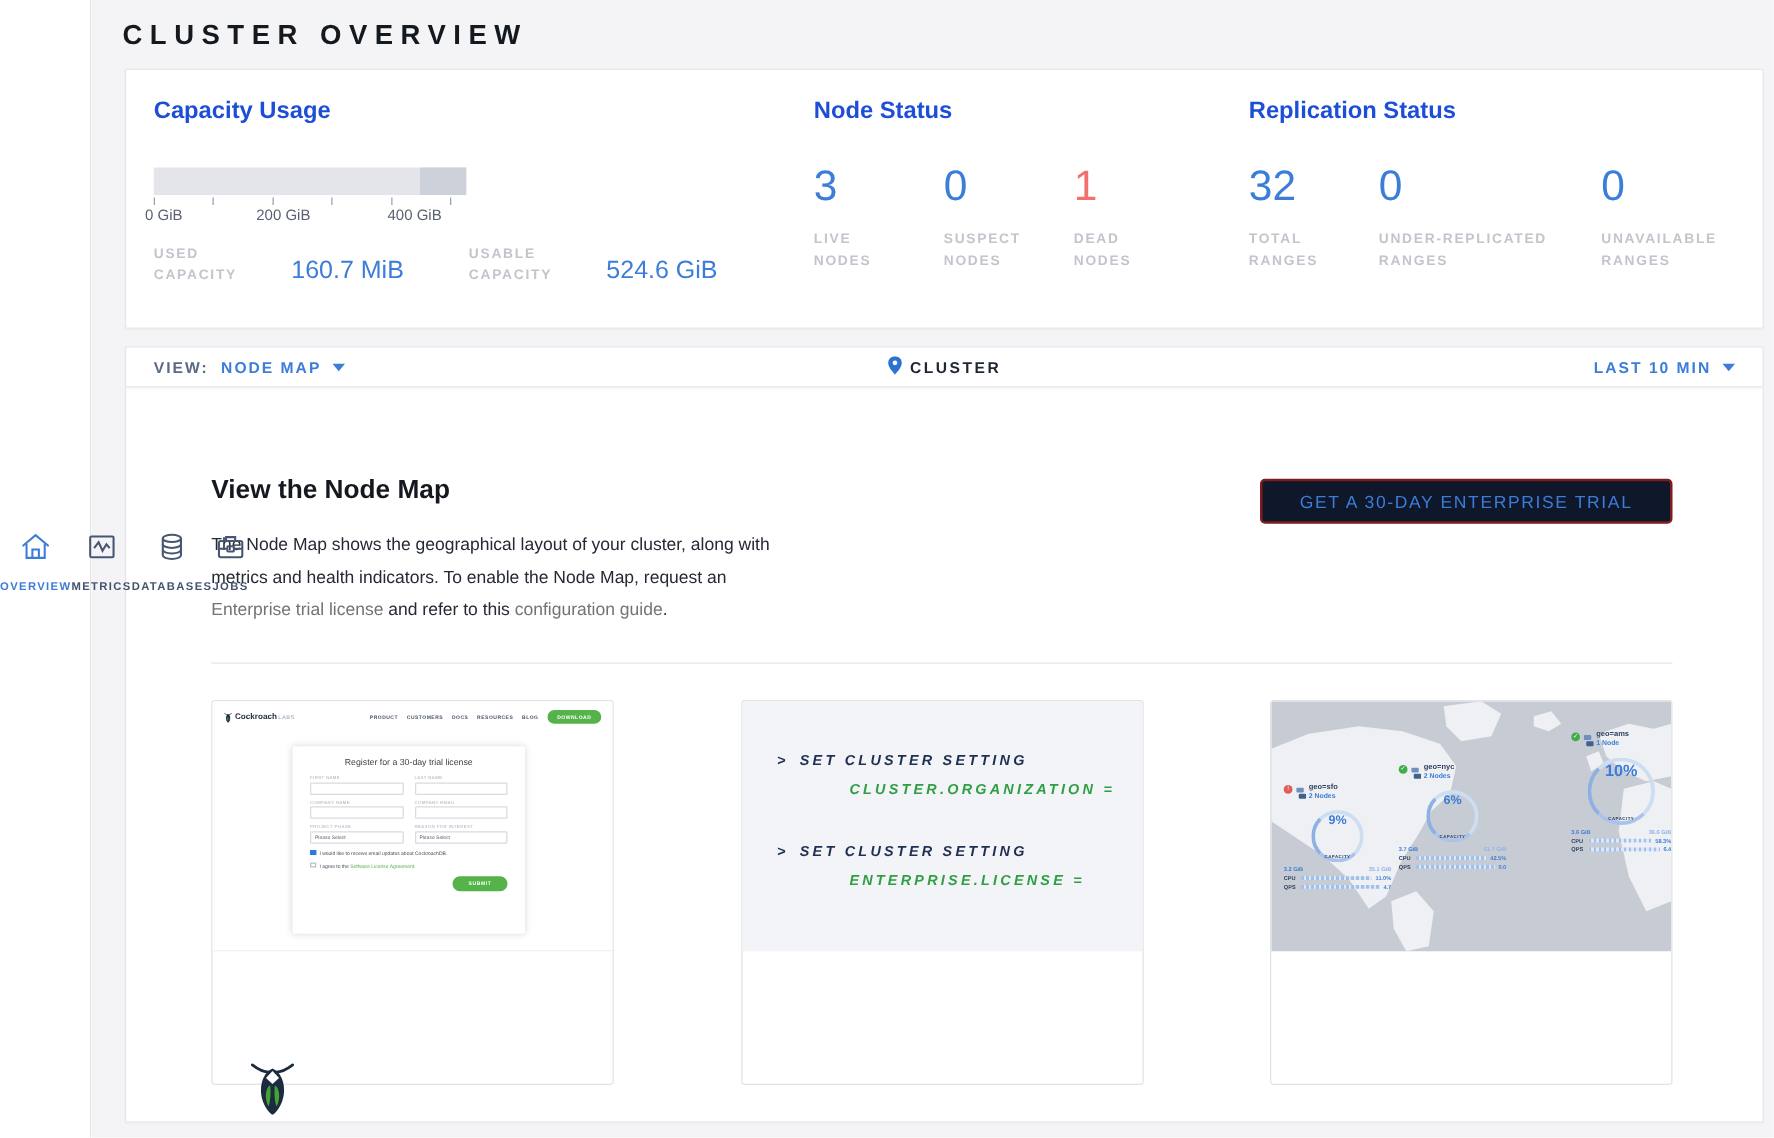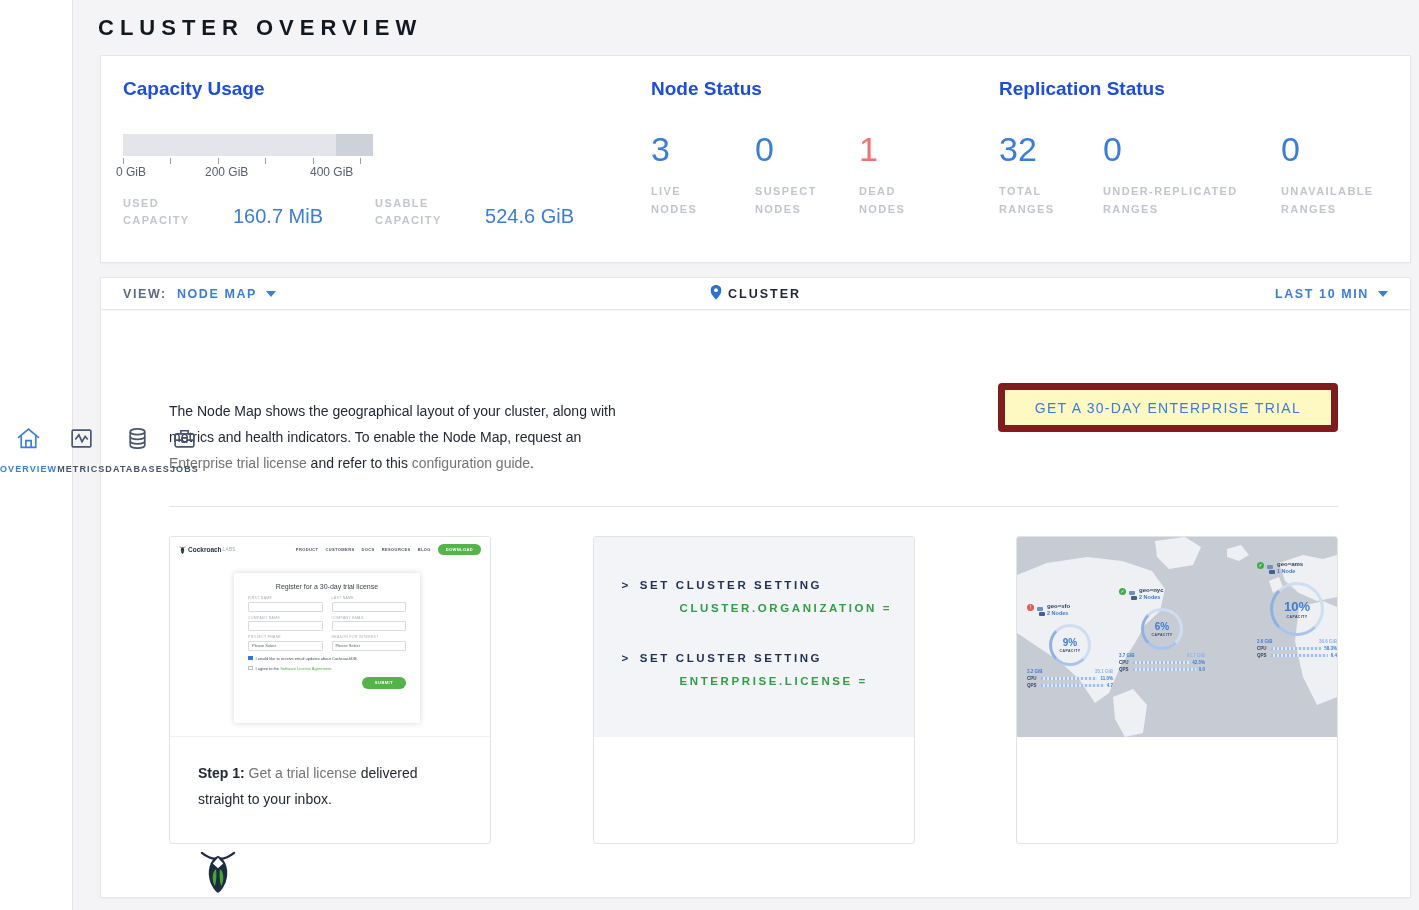--- a/index.html
+++ b/index.html
@@ -77,22 +77,22 @@
   .vb-loc { color:#1f2533; letter-spacing:2px; font-weight:bold; margin-left:7px; }
   .vb-right { margin-left:auto; display:flex; align-items:center; color:#3b7dd8; letter-spacing:1.6px; font-weight:bold; cursor:pointer; }
 
   
   .panel { border-top:none; height:588px; padding:0 72px 0 68px; }
   .nm-header { display:flex; justify-content:space-between; align-items:flex-start; padding-top:70px; }
   .nm-title { margin:0; font-size:21px; font-weight:600; color:#14181f; }
   .nm-desc { width:458px; margin:18px 0 0; font-size:14px; line-height:26px; color:#242933; }
   a.link { color:#737373; text-decoration:none; cursor:pointer; }
   .trial-btn {
-    margin-top:3px; height:49px; padding:0 30px; background:#fef9c3;
-    border:7px solid #7f1d1d; border-radius:4px; color:#3b7dd8;
+    margin-top:3px; height:36px; padding:0 30px; background:#0f172a;
+    border:2px solid #7f1d1d; border-radius:4px; color:#3b7dd8;
     font-size:14px; letter-spacing:1.3px; font-family:inherit; cursor:pointer;
   }
   .divider { border:none; border-top:1px solid #e5e5e8; margin:30px 0 0; }
   .steps { display:flex; justify-content:space-between; margin-top:29px; }
   .step-card { width:322px; height:308px; border:1px solid #e2e3e6; border-radius:3px; background:#fff; overflow:hidden; }
   .step-img { height:200px; position:relative; }
   .step-caption { padding:23px 28px 0; font-size:14px; line-height:26px; color:#242933; }
 
   
   .ms { height:200px; background:#fff; border-bottom:1px solid #f0f0f2; }
@@ -108,38 +108,38 @@
   .ms-grid { display:grid; grid-template-columns:1fr 1fr; column-gap:9px; row-gap:4px; }
   .ms-field label { display:block; font-size:3.5px; color:#a8aeb8; letter-spacing:.3px; margin-bottom:1.5px; }
   .ms-input { height:10px; border:1px solid #d8dbe0; border-radius:1px; font-size:4px; color:#5b6470; display:flex; align-items:center; padding-left:3px; }
   .ms-check { display:flex; align-items:center; gap:3px; margin-top:5px; font-size:4px; color:#454d59; }
   .ms-box { width:4.5px; height:4.5px; border:1px solid #b9bfc8; flex:none; }
   .ms-box.checked { background:#2d7ae0; border-color:#2d7ae0; }
   .ms-green { color:#54b349; }
   .ms-submit { margin:6px 0 0 auto; width:44px; height:12px; border-radius:7px; background:#54b349; color:#fff; font-size:4px; letter-spacing:.5px; font-weight:bold; display:flex; align-items:center; justify-content:center; }
 
   
-  .sql { background:#f3f4f7; padding:42px 0 0 28px; }
+  .sql { background:#f3f4f7; padding:42px 0 0 28px;font-style:italic; }
   .sql-line { font-size:11.5px; font-weight:bold; letter-spacing:2.6px; color:#1e2f52; white-space:nowrap; }
   .sql-prompt { margin-right:9px; }
   .sql-arg { margin:11px 0 0 58px; font-size:11.5px; font-weight:bold; letter-spacing:2.6px; color:#2f9e44; white-space:nowrap; }
   .sql-group + .sql-group { margin-top:38px; }
 
   
   .mapimg { background:#c7ccd4; }
   .mapimg svg.world { position:absolute; left:0; top:0; }
   .map-node { position:absolute; width:86px; }
   .mn-head { display:flex; align-items:flex-start; }
   .mn-badge { width:7px; height:7px; border-radius:50%; color:#fff; font-size:5px; line-height:7px; text-align:center; flex:none; margin-top:1px; }
   .mn-badge.green { background:#3fae49; }
   .mn-badge.red { background:#e05c57; }
   .mn-cubes { margin:0 2px 0 3px; }
   .mn-name { font-size:6px; font-weight:bold; color:#32435f; }
   .mn-count { font-size:5.5px; font-weight:bold; color:#3b7dd8; margin-top:1px; }
-  .mn-ring { width:42px; height:42px; border-radius:50%; border:3px solid #cdddf2; border-left-color:#8db1e3; border-bottom-color:#a9c4ec; margin:3px auto 0; display:flex; flex-direction:column; align-items:center; justify-content:center; }
+  .mn-ring { width:42px; height:42px; border-radius:50%; border:3px solid #cdddf2; border-left-color:#8db1e3; border-bottom-color:#a9c4ec; margin:3px auto 0; display:flex; flex-direction:column; align-items:center; justify-content:space-between; }
   .mn-pct { font-size:10px; font-weight:bold; color:#3b7dd8; }
   .mn-cap { font-size:3.5px; letter-spacing:.4px; font-weight:bold; color:#32435f; margin-top:1px; }
   .mn-range { display:flex; justify-content:space-between; font-size:4.5px; font-weight:bold; color:#3b7dd8; margin-top:3px; }
   .mn-total { color:#8fb3e8; }
   .mn-row { display:flex; align-items:center; margin-top:2px; }
   .mn-rl { width:11px; font-size:4.5px; font-weight:bold; color:#32435f; }
   .mn-bar { flex:1; height:3px; margin:0 3px; background:repeating-linear-gradient(90deg,#9fc0ec 0 2px,#dce8f8 2px 4px); }
   .mn-rv { font-size:4.5px; font-weight:bold; color:#3b7dd8; }
   .map-node.big { width:80px; }
   .map-node.big .mn-ring { width:54px; height:54px; }
@@ -297,20 +297,21 @@
     <div class="vb-right">
       <span>LAST 10 MIN</span>
       <span class="caret"></span>
     </div>
   </section>
 
   <section class="card panel">
 
     <div class="nm-header">
       <div class="nm-left">
+        <h2 class="nm-title">View the Node Map</h2>
         <p class="nm-desc"><span>The Node Map shows the geographical layout of your cluster, along with metrics and health indicators. To enable the Node Map, request an </span><a class="link">Enterprise trial license</a><span> and refer to this </span><a class="link">configuration guide</a><span>.</span></p>
       </div>
       <button class="trial-btn">GET A 30-DAY ENTERPRISE TRIAL</button>
     </div>
 
     <hr class="divider">
 
     <div class="steps">
 
       <div class="step-card">
@@ -368,23 +369,20 @@
                 <span class="ms-box checked"></span>
                 <span>I would like to receive email updates about CockroachDB.</span>
               </div>
             <div class="ms-check">
                 <span class="ms-box"></span>
                 <span><span>I agree to the </span><span class="ms-green">Software License Agreement.</span></span>
               </div>
             <div class="ms-submit">SUBMIT</div>
           </div>
         </div>
-        <div class="step-caption">
-          <strong>Step 1:</strong><span> </span><a class="link">Get a trial license</a><span> delivered straight to your inbox.</span>
-        </div>
       </div>
 
       <div class="step-card">
         <div class="step-img sql">
           <div class="sql-group">
             <div class="sql-line"><span class="sql-prompt">&gt;</span><span>SET CLUSTER SETTING</span></div>
             <div class="sql-arg">CLUSTER.ORGANIZATION =</div>
           </div>
           <div class="sql-group">
             <div class="sql-line"><span class="sql-prompt">&gt;</span><span>SET CLUSTER SETTING</span></div>

